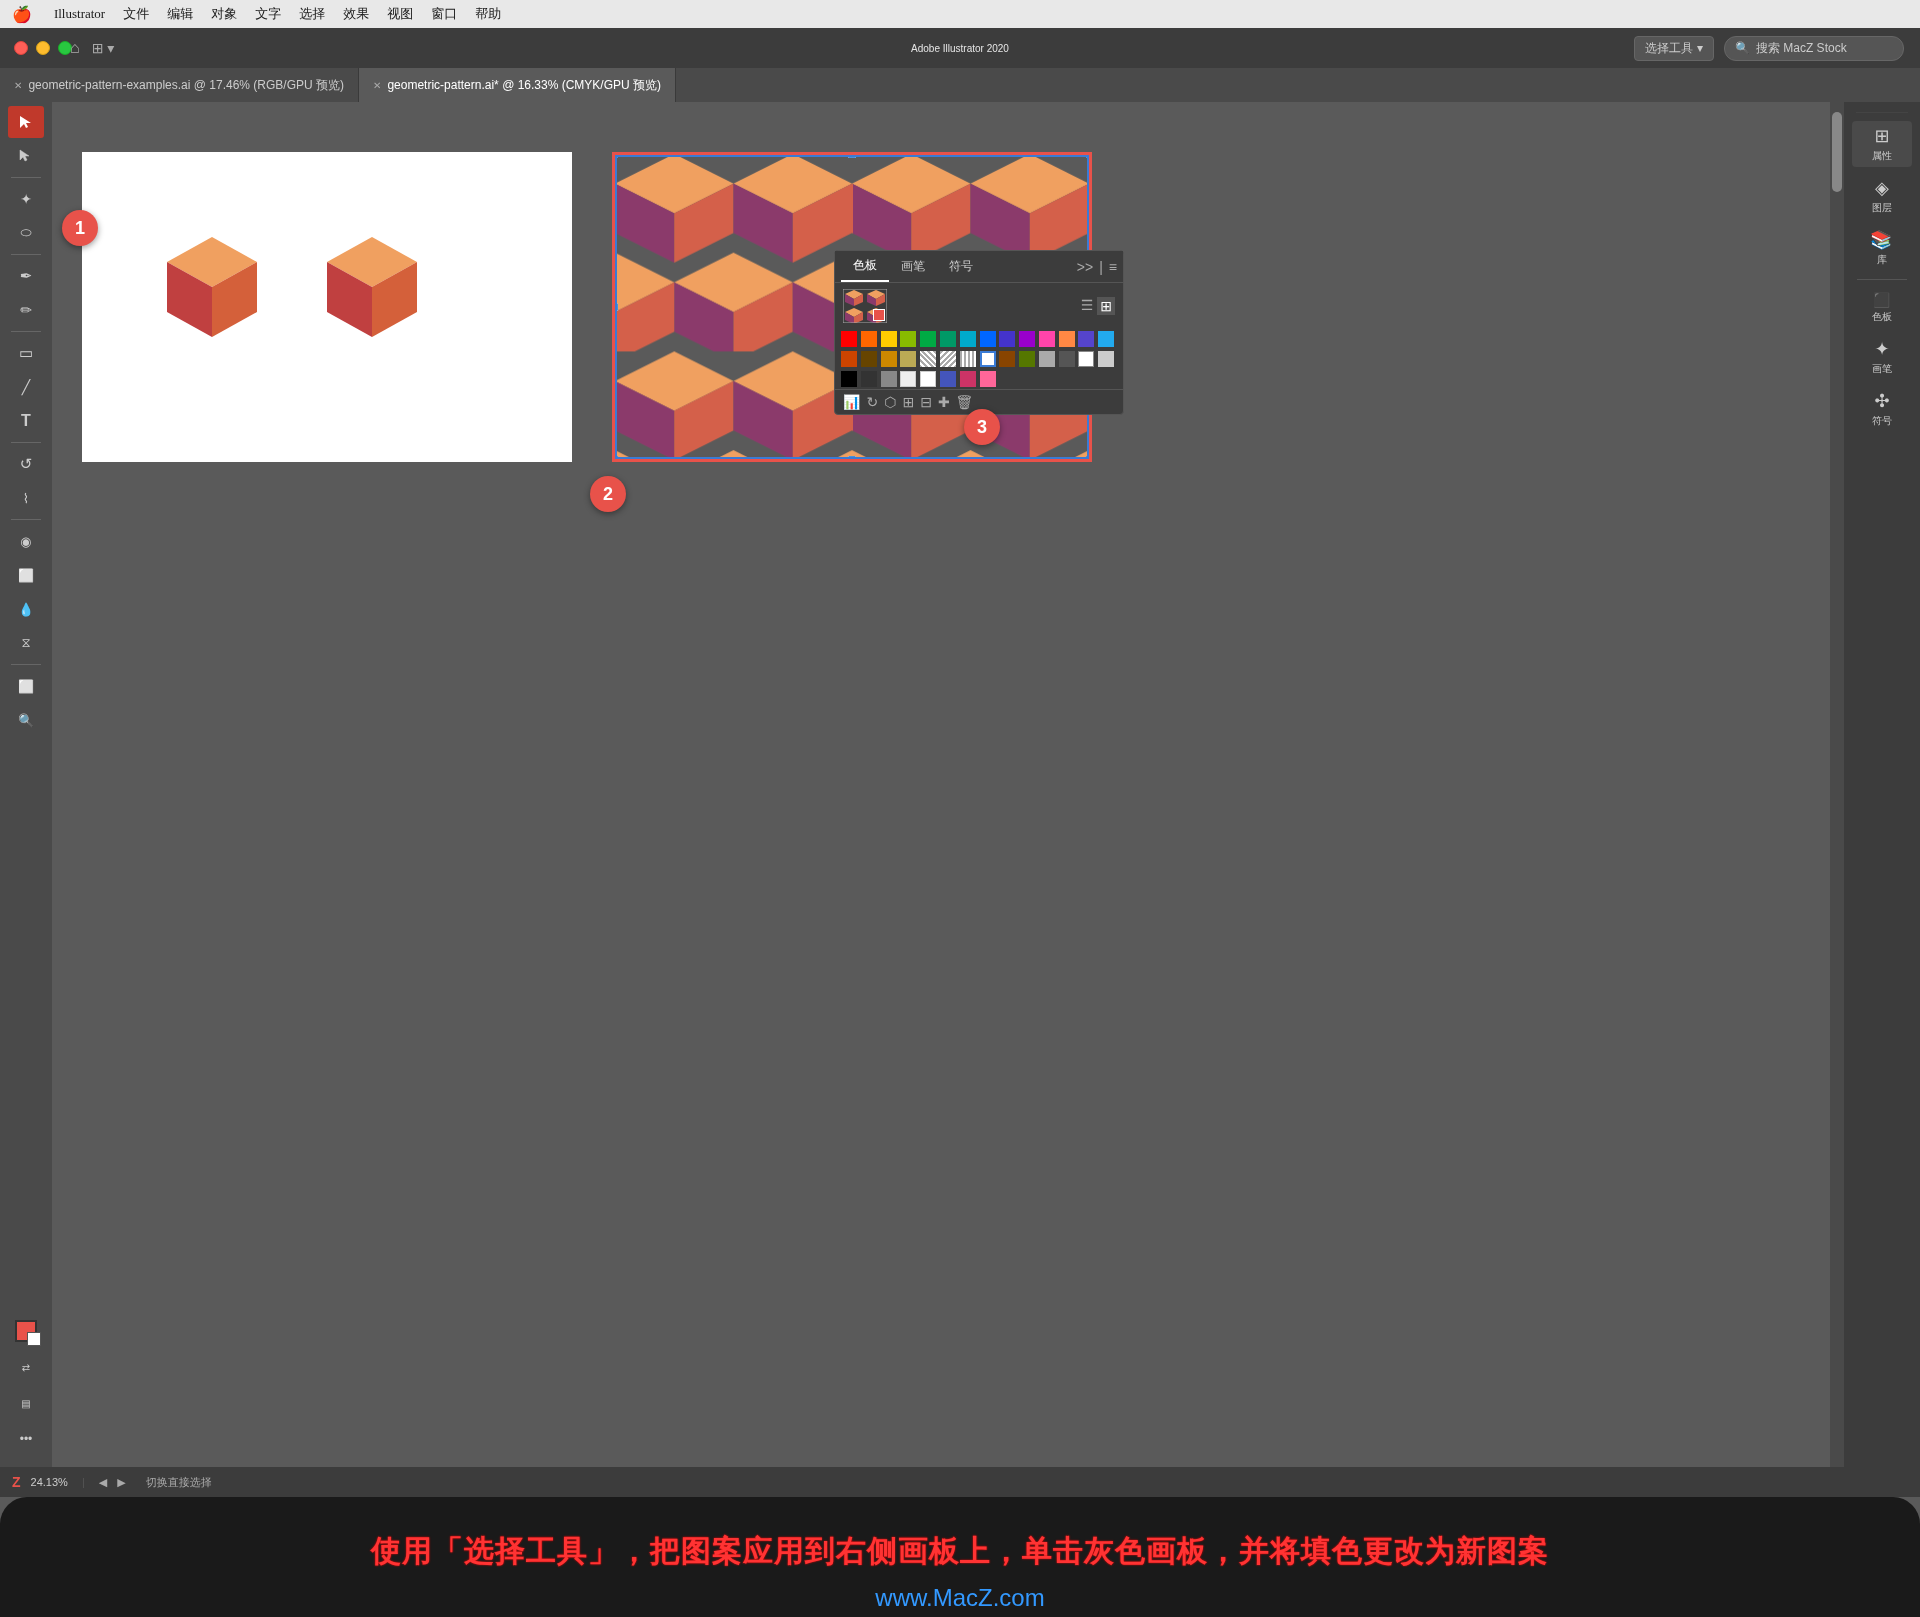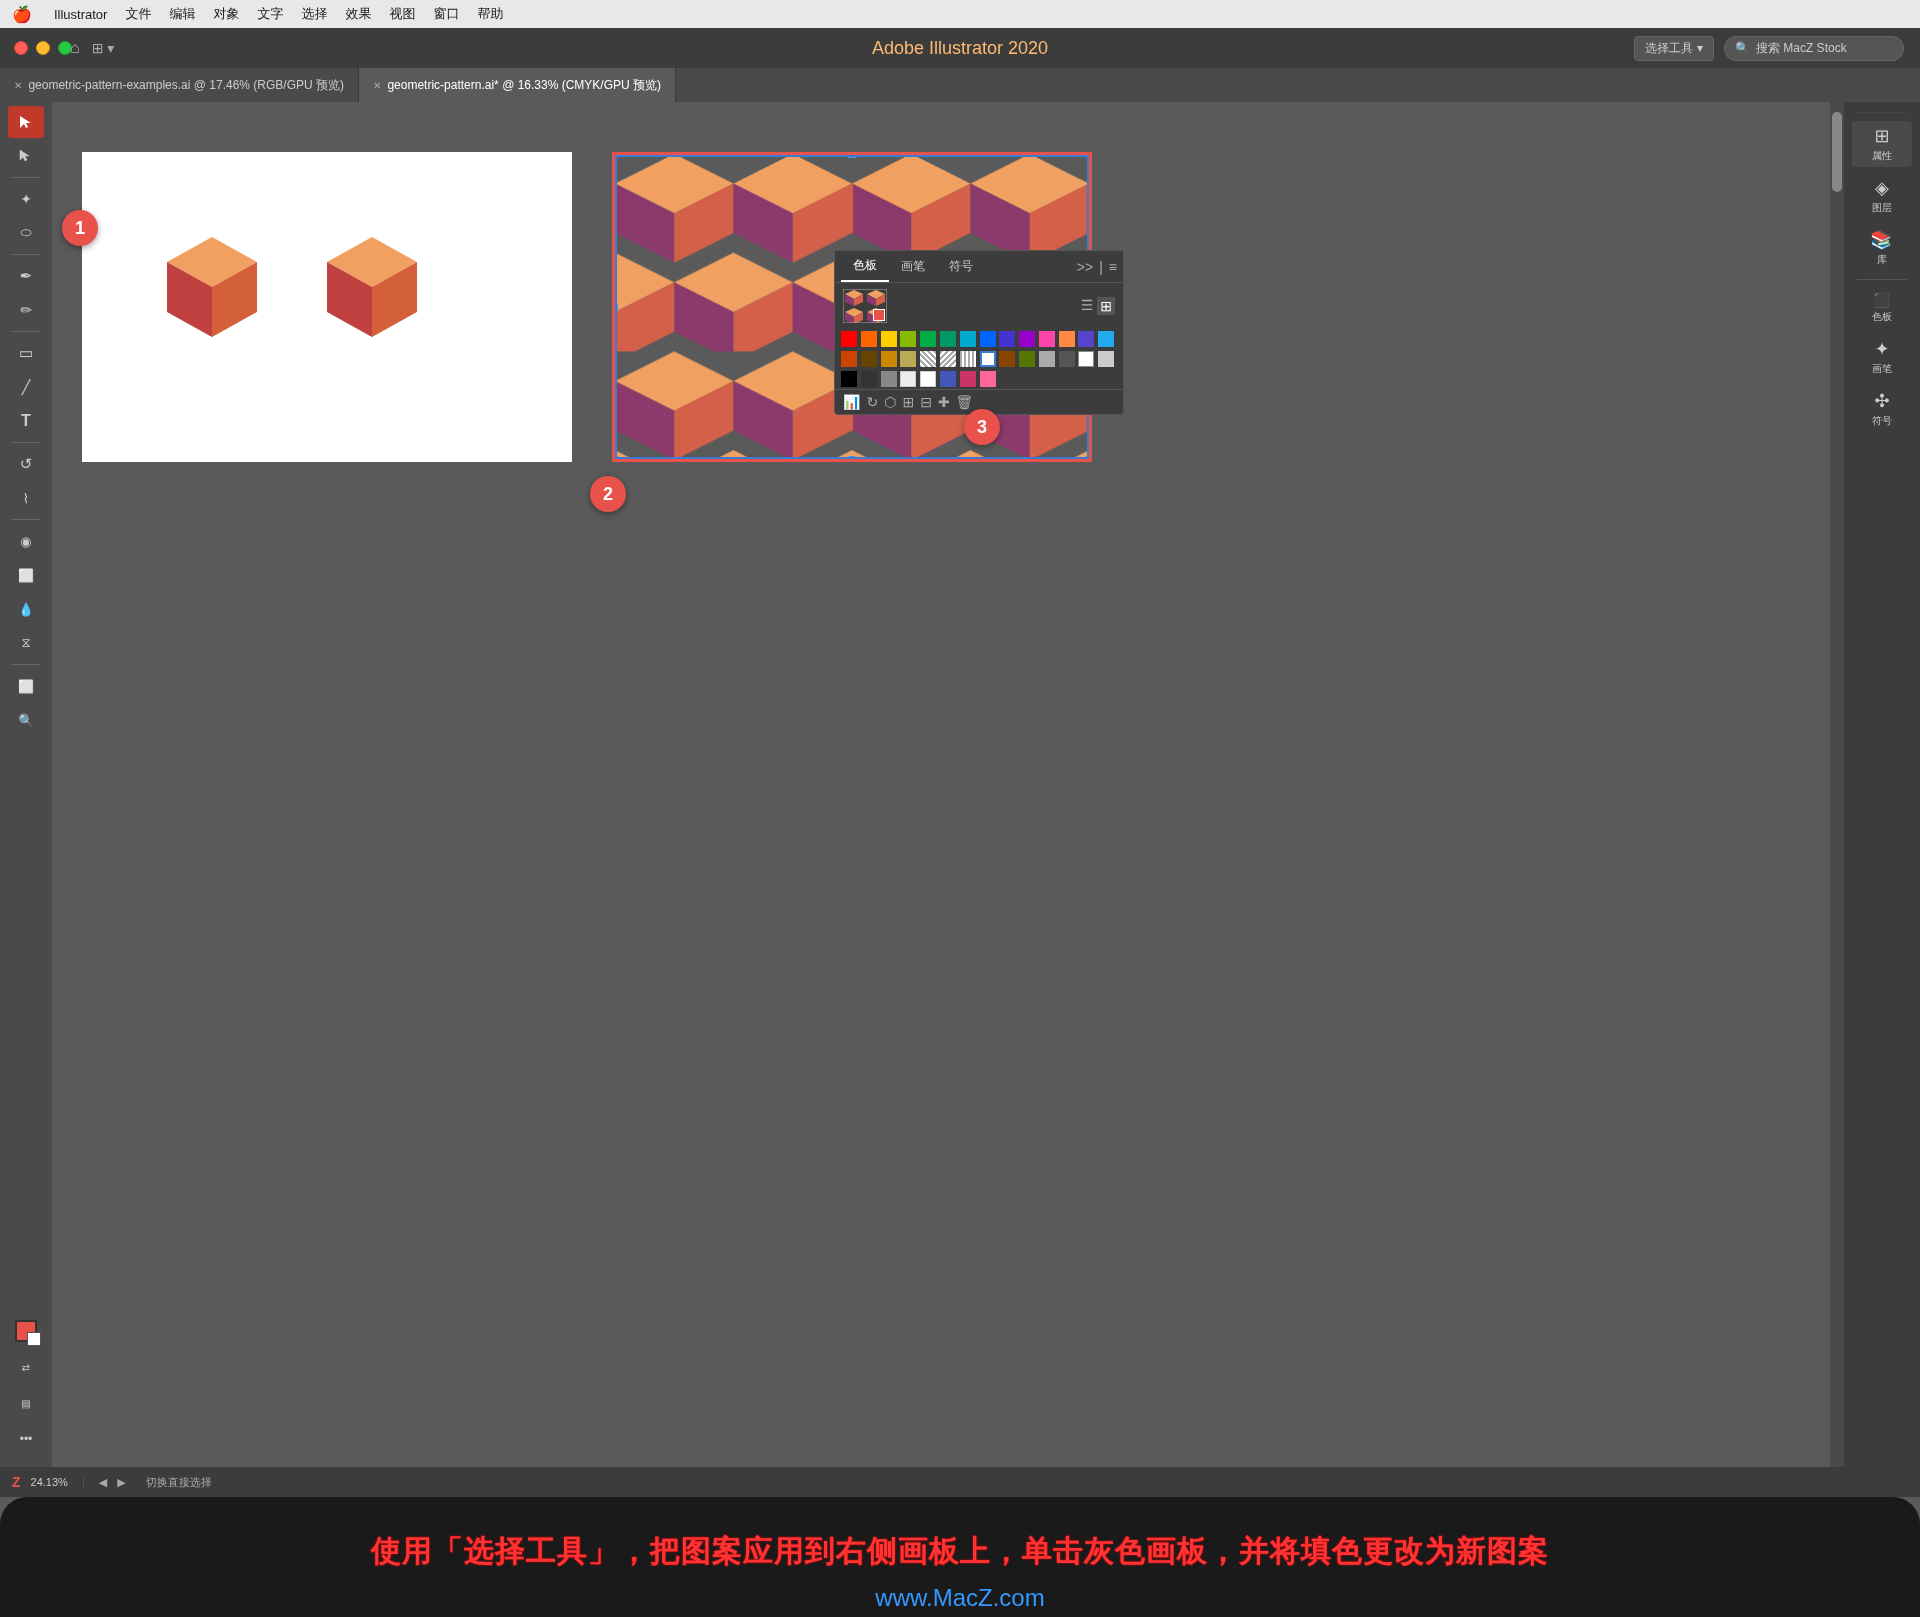--- a/index.html
+++ b/index.html
@@ -5,34 +5,34 @@
     * { margin: 0; padding: 0; box-sizing: border-box; }
     body { width: 1920px; height: 1617px; background: #5a5a5a; font-family: -apple-system, "PingFang SC", "Microsoft YaHei", sans-serif; overflow: hidden; position: relative; }
 
     
     .menubar {
       width: 100%; height: 28px; background: #e8e8e8;
       display: flex; align-items: center; padding: 0 12px; gap: 18px;
       font-size: 13px; color: #1a1a1a; position: relative; z-index: 100;
     }
     .menubar-apple { font-size: 16px; margin-right: 4px; }
-    .menubar-item { cursor: default; }
+    .menubar-item { cursor: default; font-family: Liberation Serif, serif; }
 
     
     .titlebar {
       width: 100%; height: 40px; background: #3c3c3c;
       display: flex; align-items: center; justify-content: center;
       position: relative;
     }
     .titlebar-traffic { position: absolute; left: 14px; display: flex; gap: 8px; align-items: center; }
     .traffic-btn { width: 14px; height: 14px; border-radius: 50%; cursor: pointer; }
     .traffic-close { background: #ff5f57; border: 1px solid #e0443e; }
     .traffic-min { background: #febc2e; border: 1px solid #d4a017; }
     .traffic-max { background: #28c840; border: 1px solid #1aab29; }
-    .titlebar-center { color: #fdba74; font-size: 18px; }
+    .titlebar-center { color: #e5e5e5; font-size: 10px; }
     .titlebar-left { position: absolute; left: 70px; display: flex; align-items: center; gap: 12px; }
     .titlebar-home { color: #aaa; font-size: 16px; }
     .titlebar-layout { color: #aaa; font-size: 14px; display: flex; align-items: center; gap: 2px; }
     .titlebar-right { position: absolute; right: 16px; display: flex; align-items: center; gap: 10px; }
     .workspace-btn {
       background: #555; border: 1px solid #666; color: #ccc;
       padding: 3px 10px; border-radius: 4px; font-size: 12px;
       display: flex; align-items: center; gap: 4px; cursor: pointer;
     }
     .search-box {

